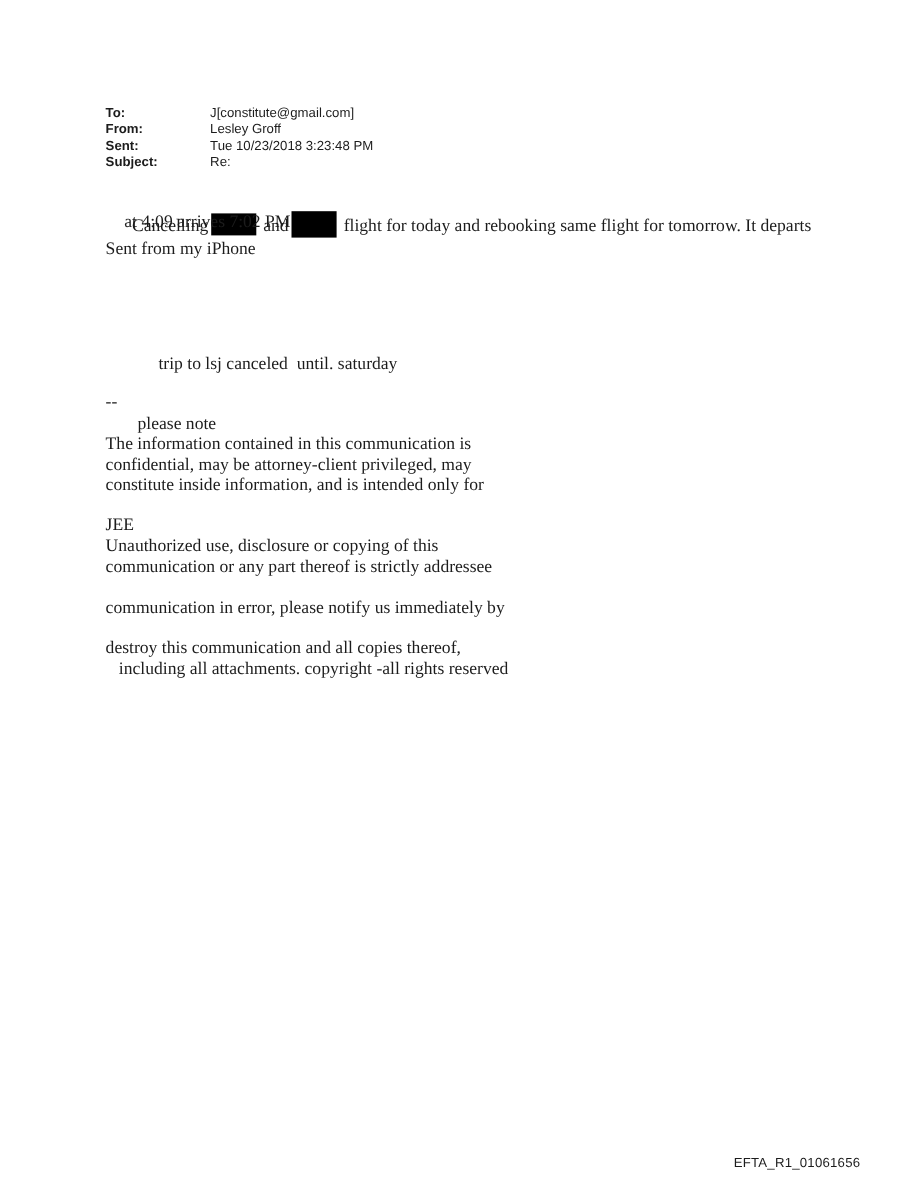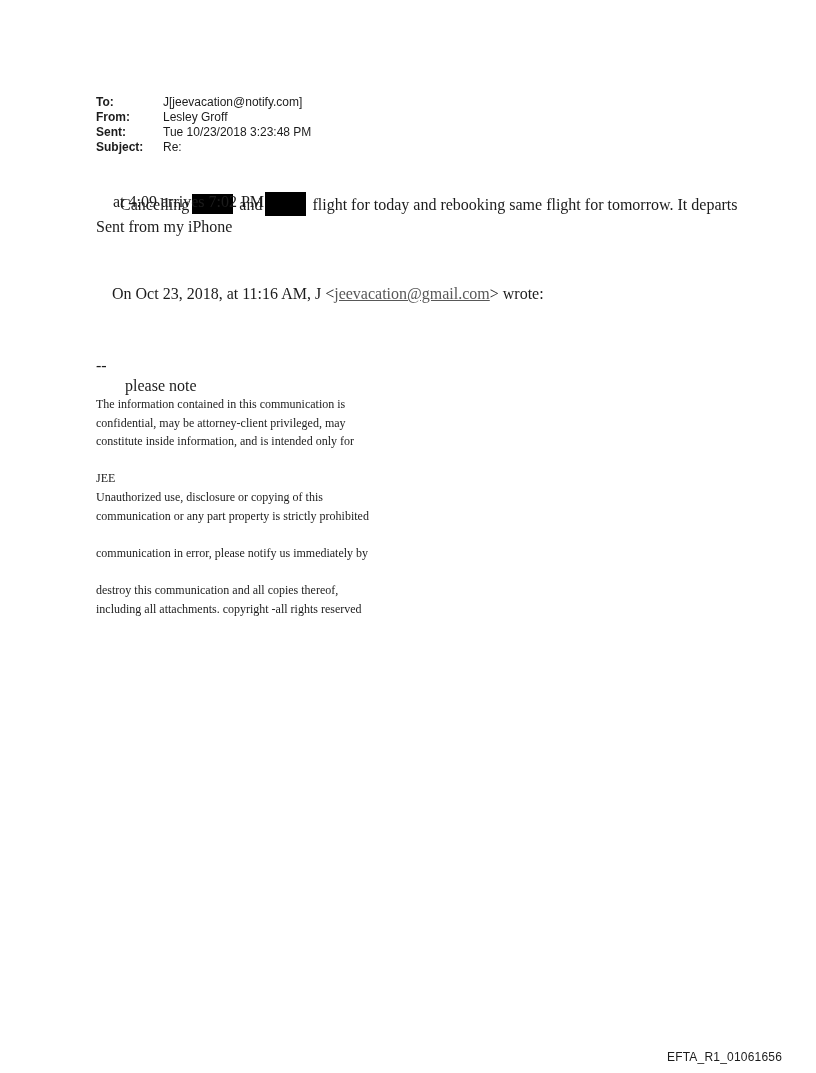--- a/index.html
+++ b/index.html
@@ -20,21 +20,21 @@
   
   .email-header {
     position: absolute;
     left: 96px;
     top: 95px;
     font-family: "Liberation Sans", sans-serif;
     font-size: 12px;
     line-height: 15px;
     color: #1c1c1c;
   }
-  .hrow { display: flex; }
+  .hrow { display: flex; gap: 28px; }
   .hlabel {
     font-weight: bold;
     width: 67px;
     flex: 0 0 67px;
   }
   .hvalue { white-space: pre; }
 
   
   .serif-line {
     position: absolute;
@@ -64,21 +64,21 @@
     color: #585858;
     text-decoration: underline;
     cursor: pointer;
   }
 
   
   .disclaimer-line {
     position: absolute;
     left: 96px;
     font-family: "Liberation Serif", serif;
-    font-size: 12px;
+    font-size: 16px;
     line-height: 18.6px;
     color: #1c1c1c;
     white-space: pre;
   }
 
   
   .bates-footer {
     position: absolute;
     left: 667px;
     top: 1050px;
@@ -89,21 +89,21 @@
   }
 </style>
 </head>
 <body>
 
 <div class="page">
 
   <div class="email-header">
     <div class="hrow">
       <span class="hlabel">To:</span>
-      <span class="hvalue">J[jeevacation@notify.com]</span>
+      <span class="hvalue">J[constitute@gmail.com]</span>
     </div>
     <div class="hrow">
       <span class="hlabel">From:</span>
       <span class="hvalue">Lesley Groff</span>
     </div>
     <div class="hrow">
       <span class="hlabel">Sent:</span>
       <span class="hvalue">Tue 10/23/2018 3:23:48 PM</span>
     </div>
     <div class="hrow">
@@ -113,34 +113,32 @@
   </div>
 
   <div class="serif-line" style="left:104px; top:173px;">
     <span>Cancelling</span><span class="redaction r1"></span><span>and</span><span class="redaction r2"></span><span>flight for today and rebooking same flight for tomorrow. It departs</span>
   </div>
 
   <div class="serif-line" style="left:113px; top:192px;">at 4:09 arrives 7:02 PM</div>
 
   <div class="serif-line" style="left:96px; top:217px;">Sent from my iPhone</div>
 
-  <div class="serif-line" style="left:96px; top:265px;">
-    <span>On Oct 23, 2018, at 11:16 AM, J &lt;</span><span class="email-link">jeevacation@gmail.com</span><span>&gt; wrote:</span>
-  </div>
 
+  <div class="serif-line" style="left:144px; top:321px;">trip to lsj canceled  until. saturday</div>
 
   <div class="serif-line" style="left:96px; top:356px;">--</div>
 
   <div class="serif-line" style="left:125px; top:376px;text-align:right;">please note</div>
 
   <div class="disclaimer-line" style="top:395px;">The information contained in this communication is</div>
   <div class="disclaimer-line" style="top:413.6px;">confidential, may be attorney-client privileged, may</div>
   <div class="disclaimer-line" style="top:432.2px;">constitute inside information, and is intended only for</div>
   <div class="disclaimer-line" style="top:469.4px;">JEE</div>
   <div class="disclaimer-line" style="top:488px;">Unauthorized use, disclosure or copying of this</div>
-  <div class="disclaimer-line" style="top:506.6px;">communication or any part property is strictly prohibited</div>
+  <div class="disclaimer-line" style="top:506.6px;">communication or any part thereof is strictly addressee</div>
   <div class="disclaimer-line" style="top:543.8px;">communication in error, please notify us immediately by</div>
   <div class="disclaimer-line" style="top:581px;text-align:right;">destroy this communication and all copies thereof,</div>
-  <div class="disclaimer-line" style="top:599.6px;">including all attachments. copyright -all rights reserved</div>
+  <div class="disclaimer-line" style="top:599.6px;margin-left:12px;">including all attachments. copyright -all rights reserved</div>
 
   <div class="bates-footer">EFTA_R1_01061656</div>
 
 </div>
 
 </body></html>

